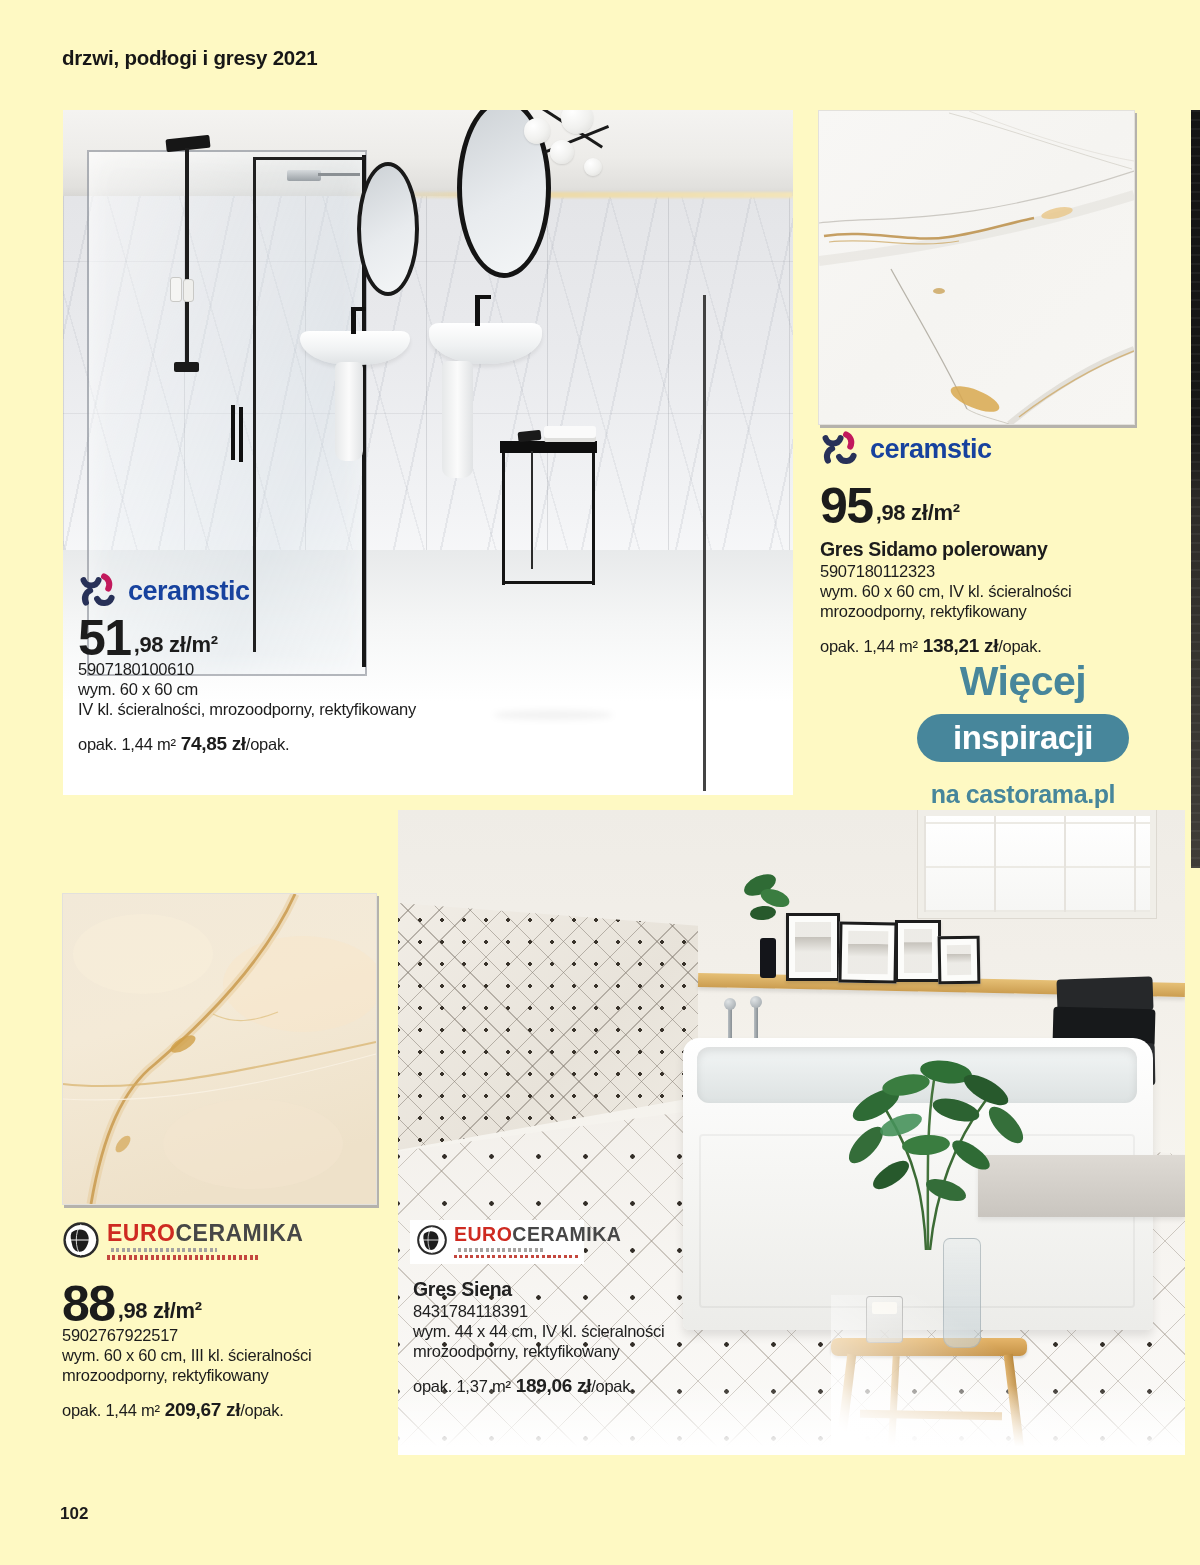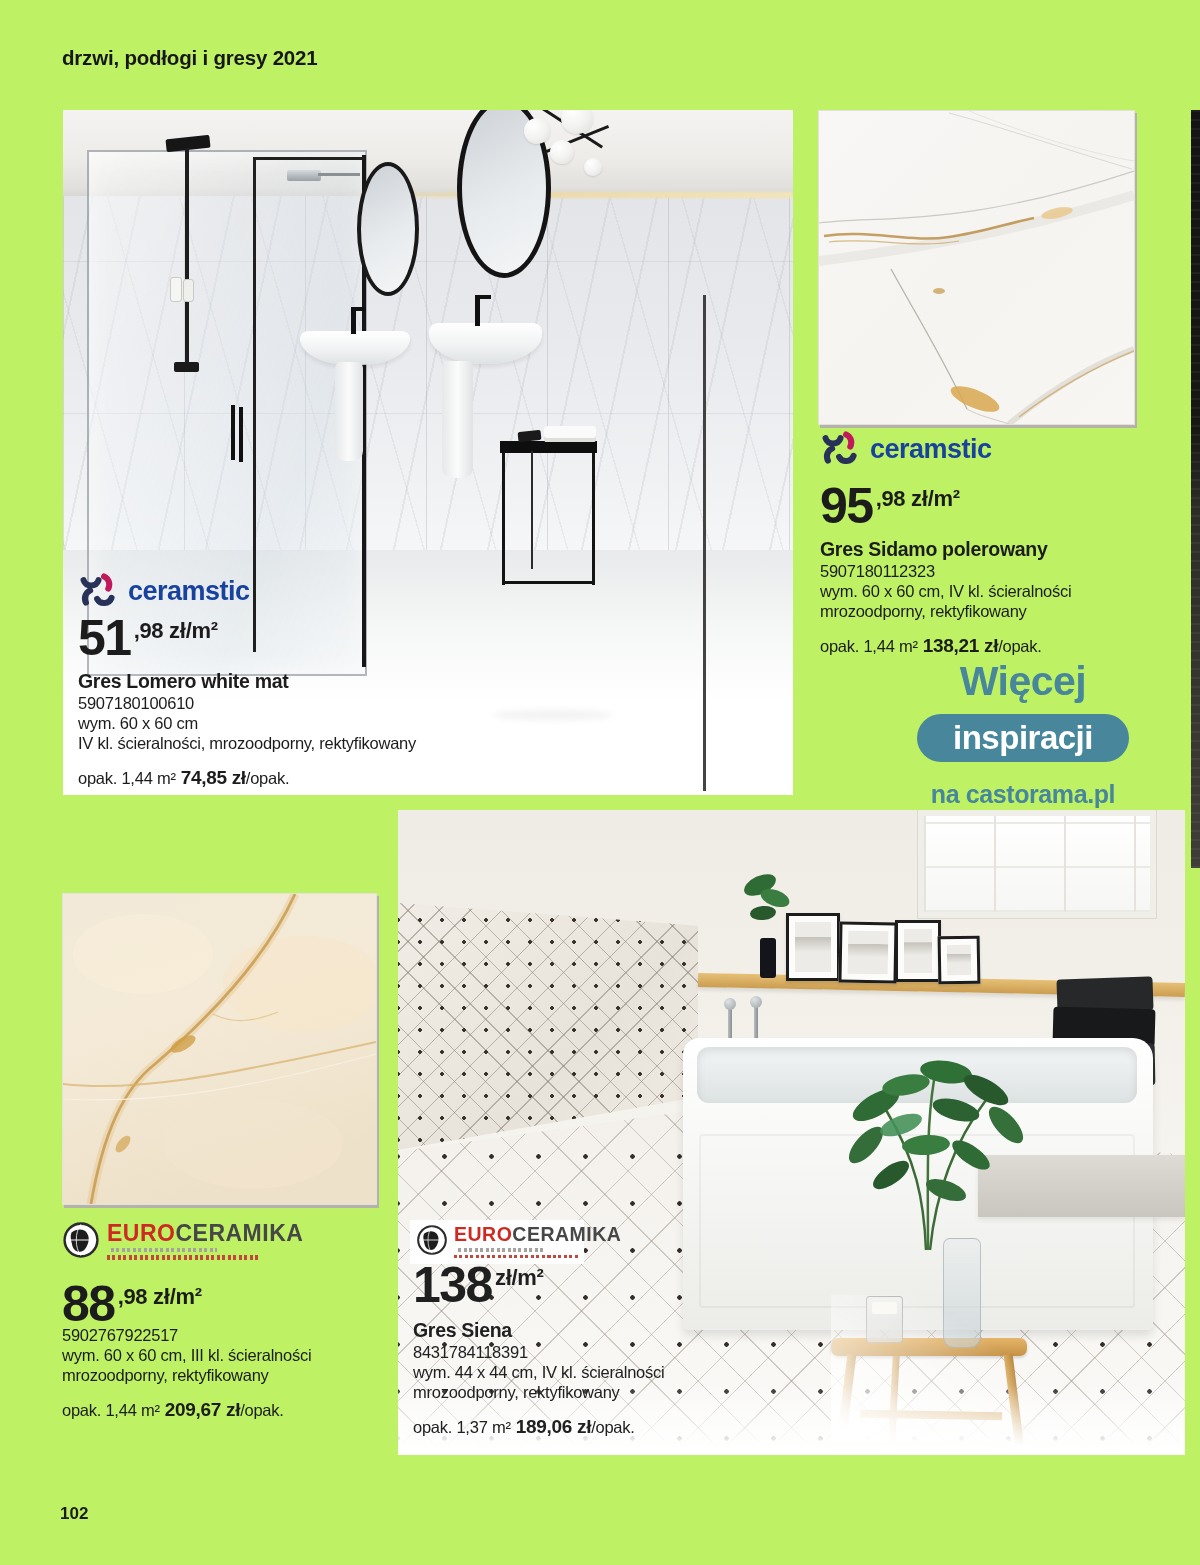--- a/index.html
+++ b/index.html
@@ -1,24 +1,24 @@
 <!DOCTYPE html>
 <html><head>
 <meta charset="utf-8">
 <style>
   html,body{margin:0;padding:0;background:#ffffff;}
-  .page{position:relative;width:1200px;height:1565px;background:#bef264;overflow:hidden;
+  .page{position:relative;width:1200px;height:1565px;background:#fef9c3;overflow:hidden;
         font-family:"Liberation Sans","DejaVu Sans",sans-serif;color:#1c1c1c;text-decoration:underline;}
   .abs{position:absolute;}
 
   
   .hdr{left:62px;top:46px;font-size:20.5px;font-weight:bold;letter-spacing:-0.2px;color:#171717;}
   .pageno{left:60px;top:1504px;font-size:17px;font-weight:bold;color:#1c1c1c;}
 
-  .price-row{display:flex;}
+  .price-row{display:flex;align-items:flex-end;}
   .p-int{font-size:50px;line-height:0.82;font-weight:bold;letter-spacing:-1.5px;}
   .p-rest{font-size:22px;font-weight:bold;margin-left:3px;letter-spacing:-0.3px;padding-bottom:1px;}
   .p-name{font-size:19.5px;font-weight:bold;letter-spacing:-0.3px;margin-top:11px;}
   .p-line{font-size:16.5px;line-height:20px;letter-spacing:-0.25px;}
   .p-pack{font-size:16.5px;letter-spacing:-0.25px;margin-top:14px;}
   .p-pack .pp-price{font-size:19px;font-weight:bold;margin-left:5px;letter-spacing:-0.3px;}
 
   
   .cst-row{display:flex;align-items:center;gap:9px;}
   .cst-word{font-size:27px;font-weight:bold;color:#17429e;letter-spacing:-0.5px;}
@@ -249,21 +249,20 @@
         </svg>
       </span>
       <span class="cst-word">ceramstic</span>
     </div>
 
     <div class="abs pa-text">
       <div class="price-row">
         <span class="p-int">51</span>
         <span class="p-rest">,98 zł/m²</span>
       </div>
-      <div class="p-name">Gres Lomero white mat</div>
       <div class="p-line">5907180100610</div>
       <div class="p-line">wym. 60 x 60 cm</div>
       <div class="p-line">IV kl. ścieralności, mrozoodporny, rektyfikowany</div>
       <div class="p-pack">
         <span>opak. 1,44 m²</span><span class="pp-price">74,85 zł</span><span>/opak.</span>
       </div>
     </div>
   </div>
 
   <div class="abs swatch" style="left:818px;top:110px;width:315px;height:313px;">
@@ -466,24 +465,20 @@
       <span class="eur-text eur-small" style="margin-left:6px;">
         <span class="eur-line">
           <span class="eur-euro">EURO</span><span class="eur-cer">CERAMIKA</span>
         </span>
         <span class="tag1" style="display:block"></span>
         <span class="tag2" style="display:block"></span>
       </span>
     </div>
 
     <div class="abs pd-text">
-      <div class="price-row">
-        <span class="p-int">138</span>
-        <span class="p-rest"> zł/m²</span>
-      </div>
       <div class="p-name">Gres Siena</div>
       <div class="p-line">8431784118391</div>
       <div class="p-line">wym. 44 x 44 cm, IV kl. ścieralności</div>
       <div class="p-line">mrozoodporny, rektyfikowany</div>
       <div class="p-pack">
         <span>opak. 1,37 m²</span><span class="pp-price">189,06 zł</span><span>/opak.</span>
       </div>
     </div>
   </div>
 

